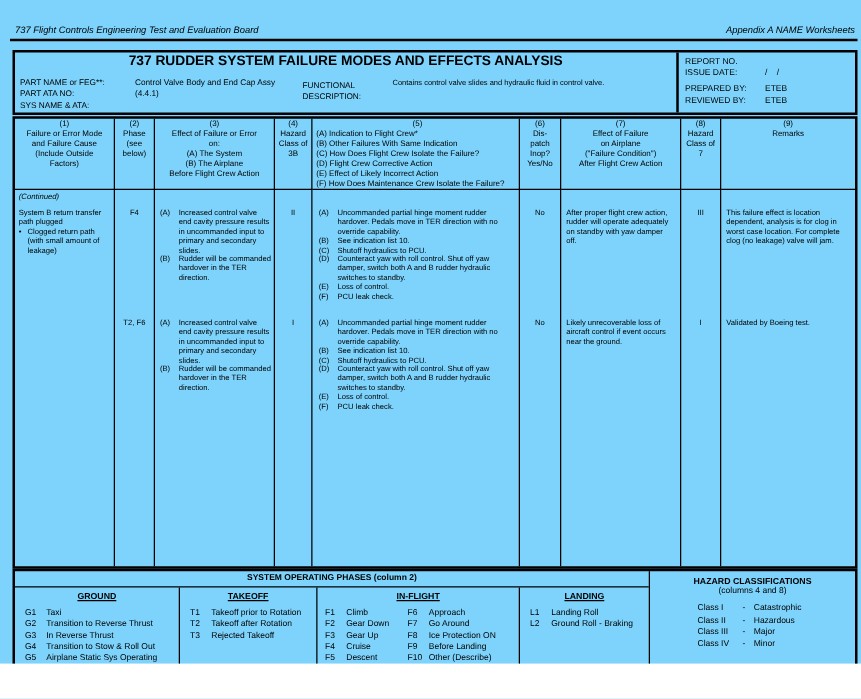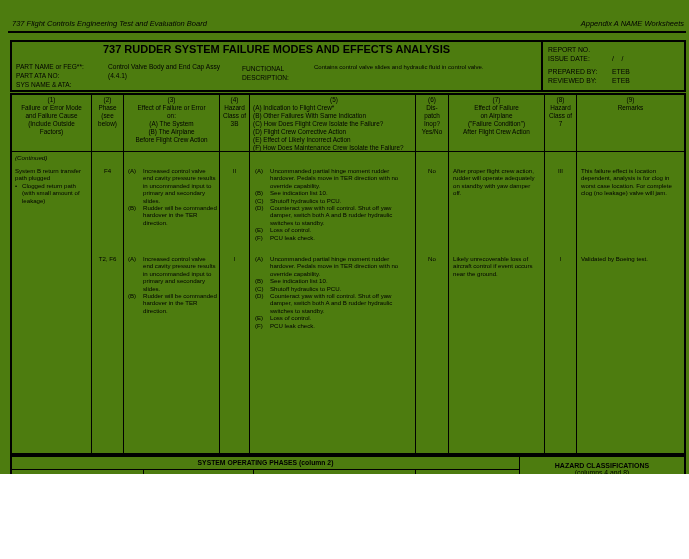--- a/index.html
+++ b/index.html
@@ -1,16 +1,16 @@
 <!DOCTYPE html>
 <html><head>
 <meta charset="utf-8">
 <style>
   html,body{margin:0;padding:0;background:#fff;}
-  .sheet{position:relative;width:689px;height:474px;background:#4d7c0f;color:#000;
+  .sheet{position:relative;width:689px;height:531px;background:#7dd3fc;color:#000;
          font-family:"Liberation Sans",sans-serif;overflow:hidden;}
 
   
   .page-header{position:absolute;top:19px;left:12px;width:672px;display:flex;
                justify-content:space-between;font-size:7.5px;font-style:italic;}
   .top-rule{position:absolute;top:31px;left:8px;width:678px;height:2px;background:#000;}
 
   
   .title-box{position:absolute;top:40px;left:10px;width:676px;height:52px;
              border:2px solid #000;box-sizing:border-box;display:flex;}

